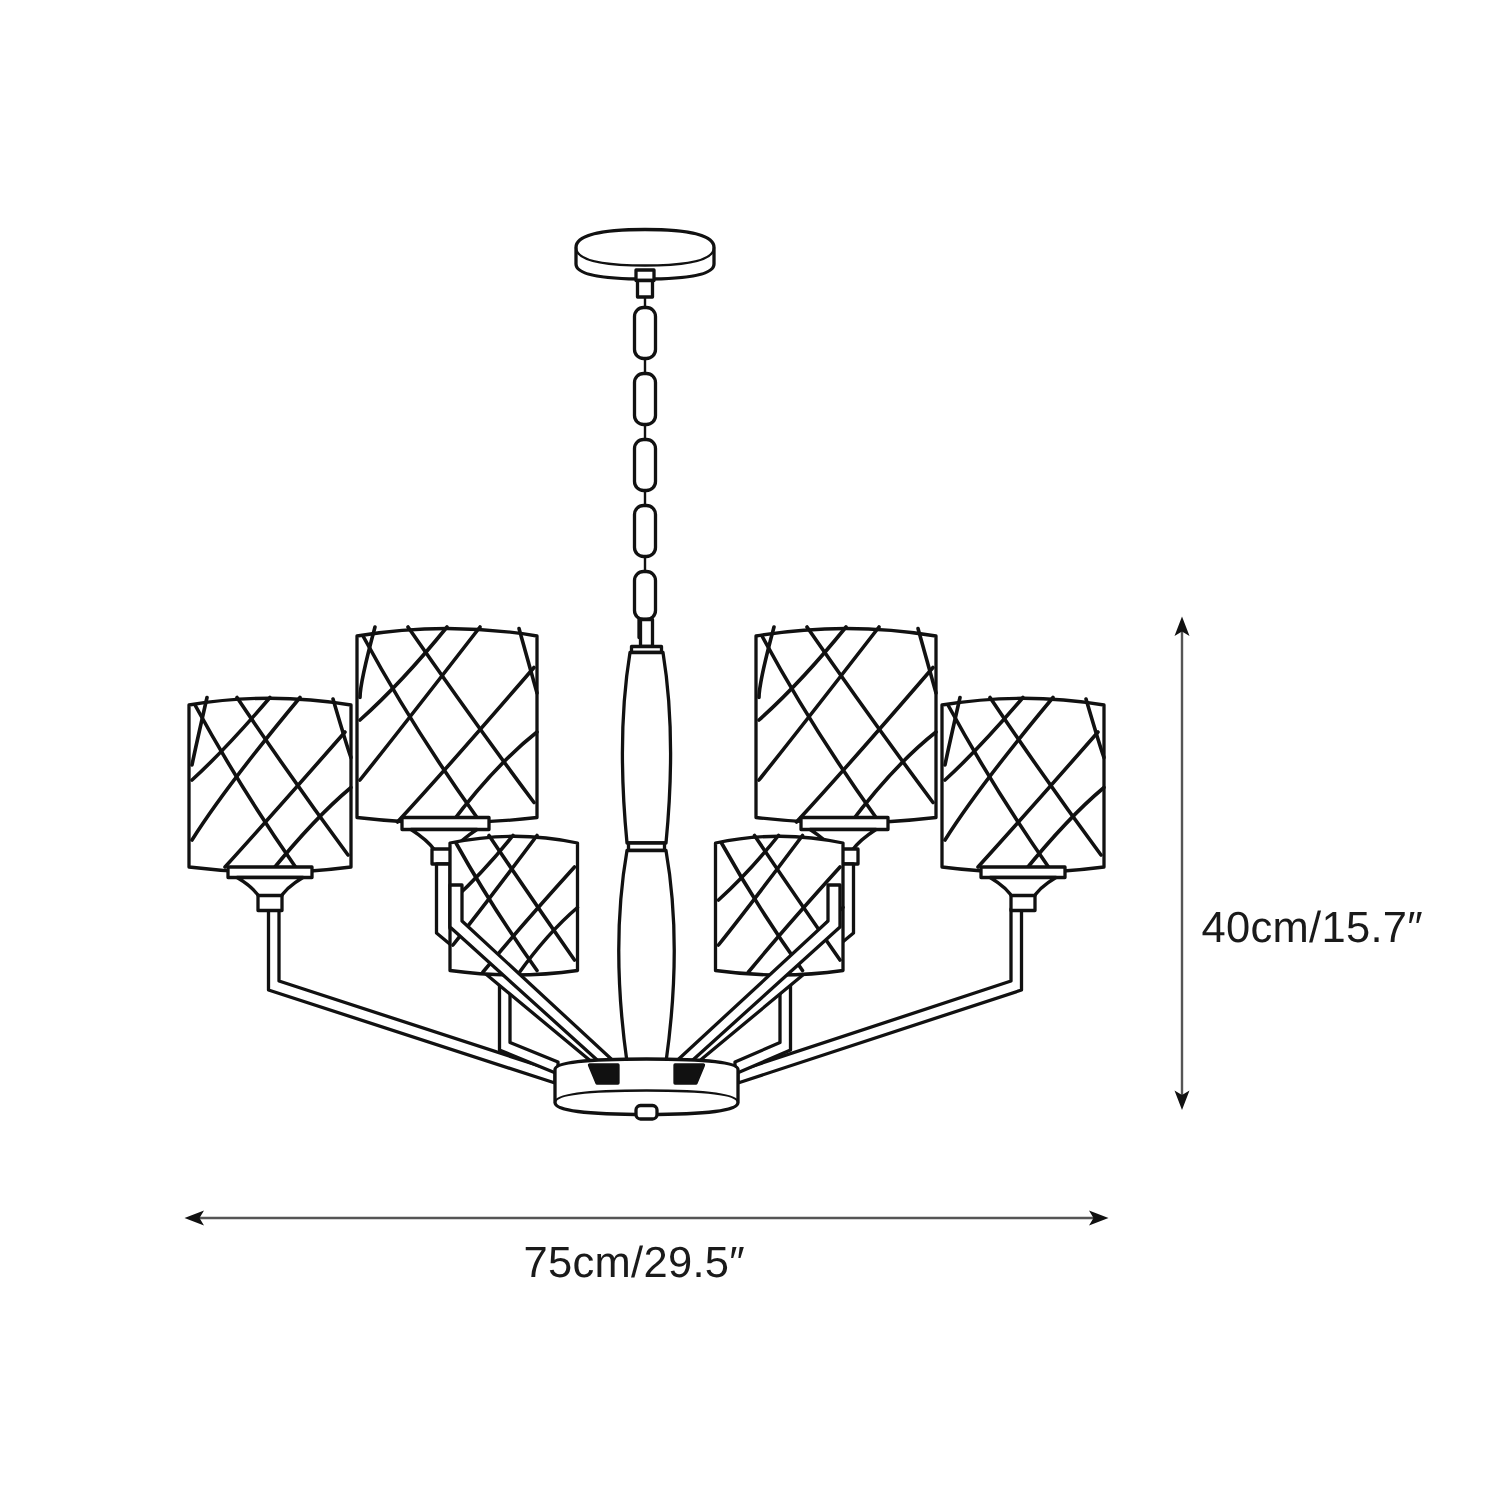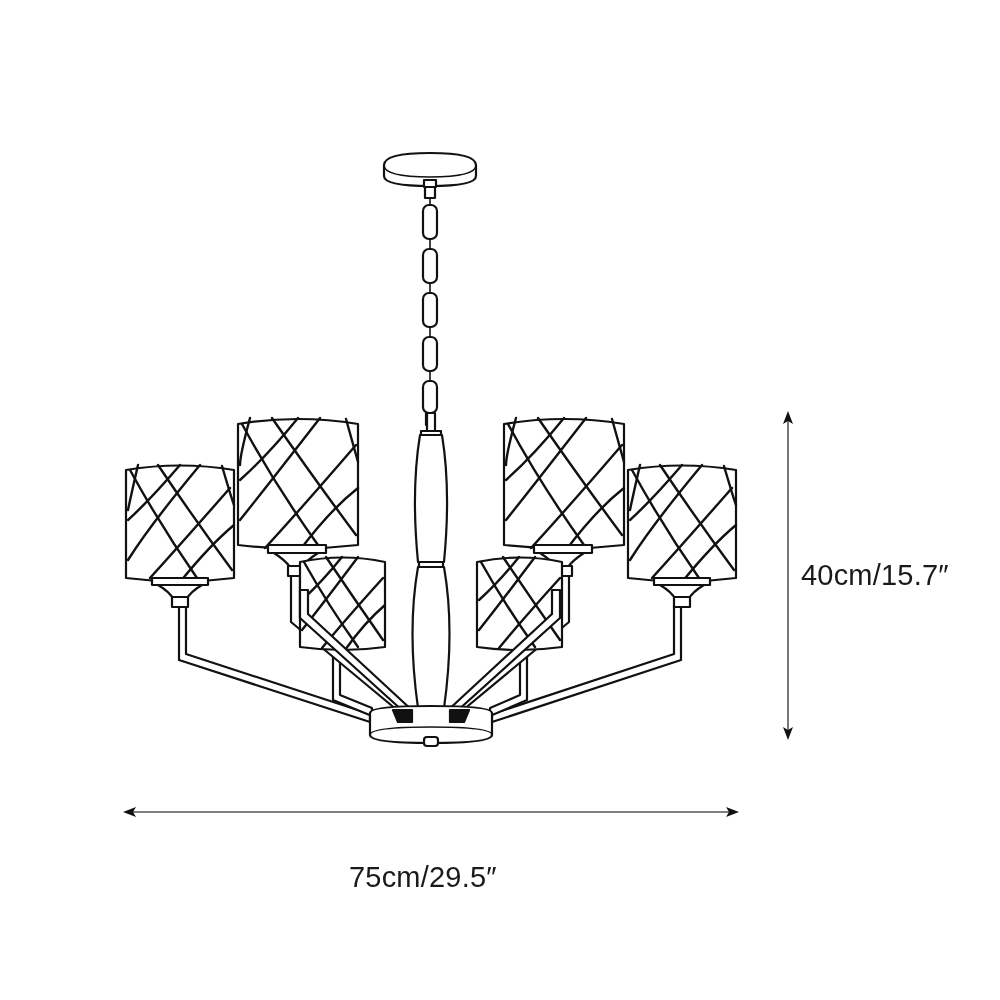--- a/index.html
+++ b/index.html
@@ -1,20 +1,20 @@
 <!DOCTYPE html>
 <html><head>
 <meta charset="utf-8">
 <style>
   html, body { margin: 0; padding: 0; background: #ffffff; }
   body { width: 1000px; height: 1000px; position: relative; overflow: hidden; font-family: "Liberation Sans", sans-serif; }
   #stage { position: absolute; left: 0; top: 0; width: 1000px; height: 1000px; }
-  .dim-label { position: absolute; color: #1a1a1a; font-family: "Liberation Sans", sans-serif; font-size: 29px; letter-spacing: 0.2px; white-space: nowrap; }
+  .dim-label { position: absolute; color: #1a1a1a; font-family: "Liberation Sans", sans-serif; font-size: 29px; letter-spacing: 0.2px; white-space: nowrap; margin-top: 44px; }
   #height-label { left: 801px; top: 559px; }
-  #width-label { left: 349px; top: 861px; }
+  #width-label { left: 349px; top: 782px; }
   svg .ln { fill: #fff; stroke: #111; stroke-width: 2.2; stroke-linejoin: round; stroke-linecap: round; }
   svg .thin { fill: none; stroke: #111; stroke-width: 1.6; }
   svg .hatch { fill: none; stroke: #111; stroke-width: 2.4; stroke-linecap: round; }
   svg .dim { stroke: #555; stroke-width: 1.6; fill: none; }
   svg .arrow { fill: #111; stroke: none; }
 </style>
 </head>
 <body>
 
 <svg id="stage" viewBox="0 0 1000 1000" xmlns="http://www.w3.org/2000/svg">

